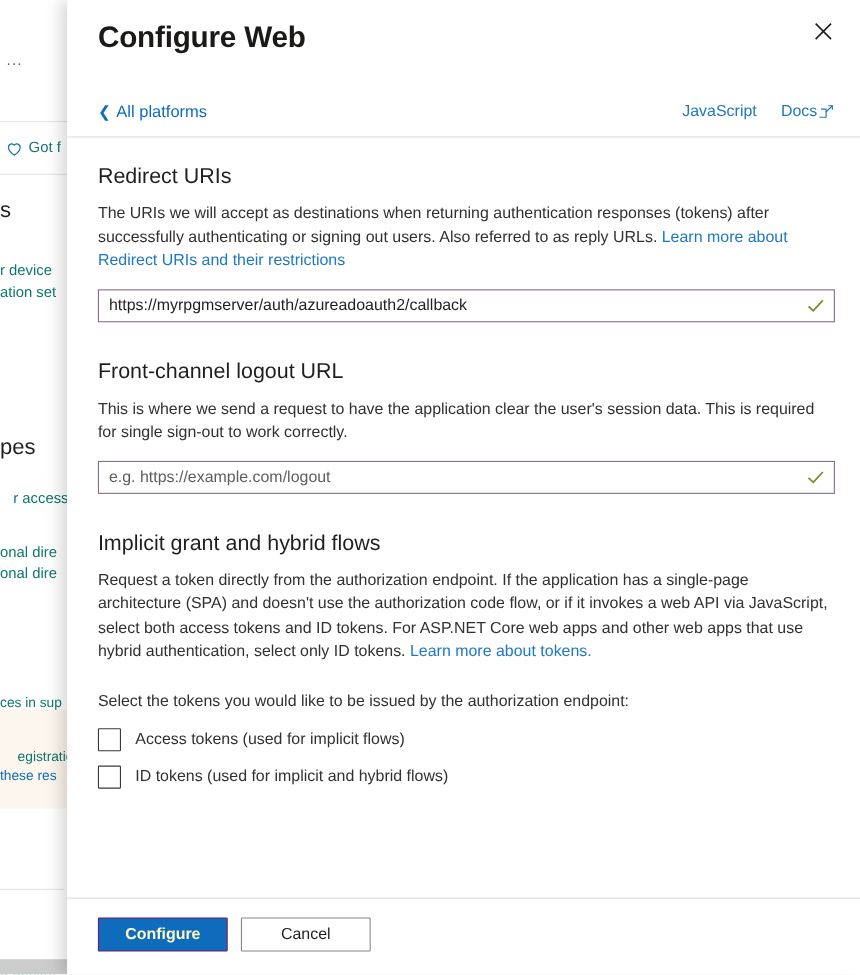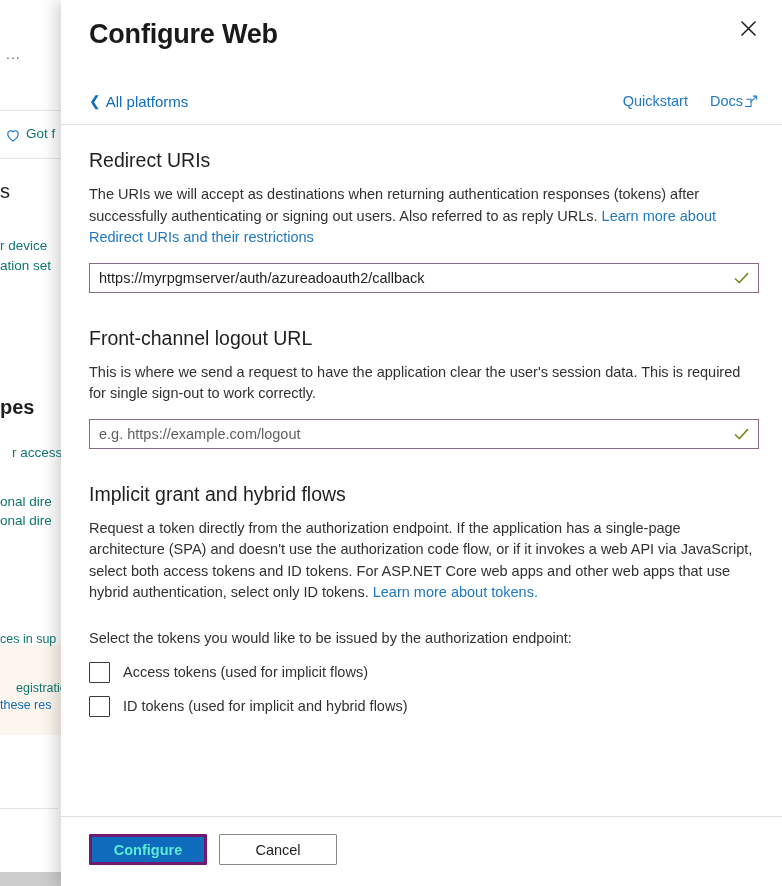--- a/index.html
+++ b/index.html
@@ -122,21 +122,21 @@
     flex: none; border-top: 1px solid #e1dfdd;
     padding: 17px 24px 0 28px; height: 70px;
   }
   .footer-btns { display: flex; gap: 12px; align-items: center; }
   .btn {
     font-family: "Liberation Sans", sans-serif;
     font-size: 14.5px; height: 31px; min-width: 118px;
     cursor: pointer; border-radius: 1px; padding: 0 14px;
   }
   .btn-primary {
-    background: #0f6cbd; color: #5eead4; border: 3px solid #701a75;
+    background: #0f6cbd; color: #fef9c3; border: 1px solid #701a75;
     font-weight: bold;
   }
   .btn-secondary {
     background: #ffffff; color: #201f1e; border: 1px solid #8a8886;
   }
 </style>
 </head>
 <body>
 
 <div class="screen">
@@ -145,21 +145,21 @@
     <div class="bg-dots">...</div>
     <div class="bg-rule" style="top:110px; width:62px;"></div>
     <svg class="bg-heart" viewBox="0 0 24 24">
       <path d="M12 20s-7-4.6-7-9.3A3.9 3.9 0 0 1 12 8a3.9 3.9 0 0 1 7 2.7C19 15.4 12 20 12 20z" fill="none" stroke="#0f6cbd" stroke-width="1.4"></path>
     </svg>
     <div class="bg-text" style="left:26px; top:126px;">Got f</div>
     <div class="bg-rule" style="top:158px; width:62px;"></div>
     <div class="bg-text bg-heading" style="left:0px; top:180px;">s</div>
     <div class="bg-text" style="left:0px; top:238px;">r device</div>
     <div class="bg-text" style="left:0px; top:258px;">ation set</div>
-    <div class="bg-text bg-heading" style="left:0px; top:396px;font-weight:bold;">pes</div>
+    <div class="bg-text bg-heading" style="left:0px; top:396px;">pes</div>
     <div class="bg-text" style="left:12px; top:445px;">r access t</div>
     <div class="bg-text" style="left:0px; top:494px;">onal dire</div>
     <div class="bg-text" style="left:0px; top:513px;">onal dire</div>
 
     <div class="bg-infobox"></div>
     <div class="bg-text" style="left:0px; top:632px; font-size:12.5px;">ces in sup</div>
     <div class="bg-text" style="left:16px; top:681px; font-size:12.5px;">egistration</div>
     <div class="bg-text bg-link" style="left:0px; top:698px; font-size:12.5px;">these res</div>
 
     <div class="bg-rule" style="top:808px; width:58px;"></div>
@@ -178,21 +178,21 @@
       </button>
     </div>
 
     <div class="panel-subbar">
       <a class="back-link">
         <span class="chev">❮</span>
         <span>All platforms</span>
       </a>
       <div class="subbar-right">
         <a>
-          <span>Quickstart</span>
+          <span>JavaScript</span>
         </a>
         <a>
           <span>Docs</span>
           <svg class="ext-icon" width="13" height="13" viewBox="0 0 14 14">
             <path d="M1.5 4.5 h5 v8 h-8 v-5" fill="none" stroke="#1f78c1" stroke-width="1.1"></path>
             <path d="M6 7.6 L12.6 1.2" fill="none" stroke="#1f78c1" stroke-width="1.1"></path>
             <path d="M8.6 1.2 h4 v4" fill="none" stroke="#1f78c1" stroke-width="1.1"></path>
           </svg>
         </a>
       </div>

